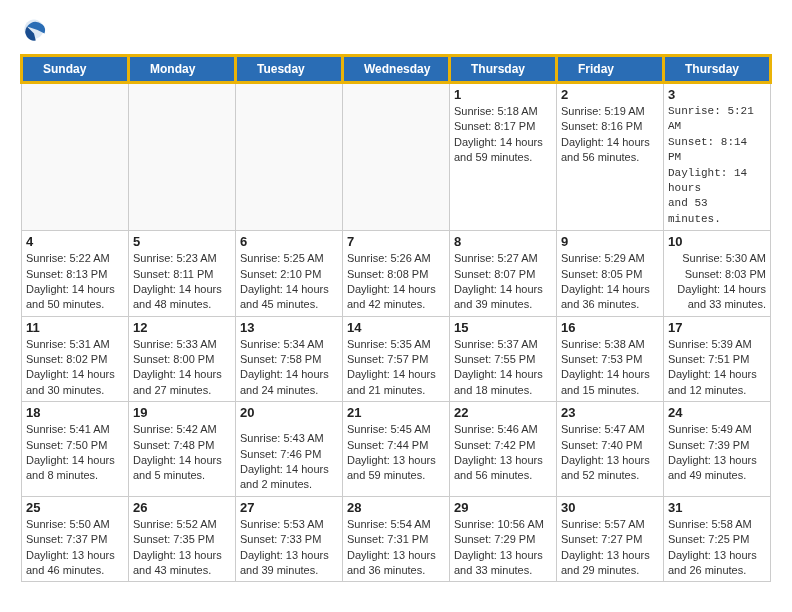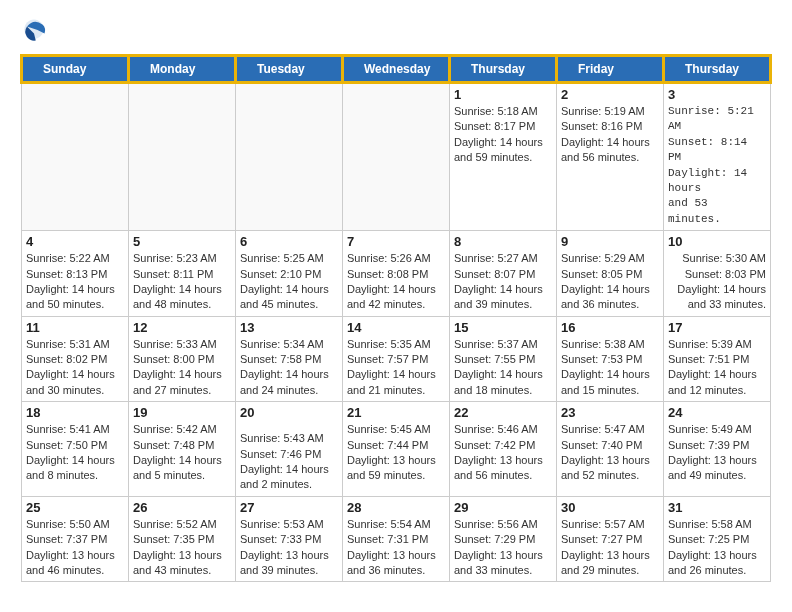--- a/index.html
+++ b/index.html
@@ -328,21 +328,21 @@
           </td>
           <td>
             <span class="day-number">28</span>
             <div class="day-info" style="white-space: pre-line;">Sunrise: 5:54 AM
 Sunset: 7:31 PM
 Daylight: 13 hours
 and 36 minutes.</div>
           </td>
           <td>
             <span class="day-number">29</span>
-            <div class="day-info" style="white-space: pre-line;">Sunrise: 5:56 AM
+            <div class="day-info" style="white-space: pre-line;">Sunrise: 10:56 AM
 Sunset: 7:29 PM
 Daylight: 13 hours
 and 33 minutes.</div>
           </td>
           <td>
             <span class="day-number">30</span>
             <div class="day-info" style="white-space: pre-line;">Sunrise: 5:57 AM
 Sunset: 7:27 PM
 Daylight: 13 hours
 and 29 minutes.</div>

